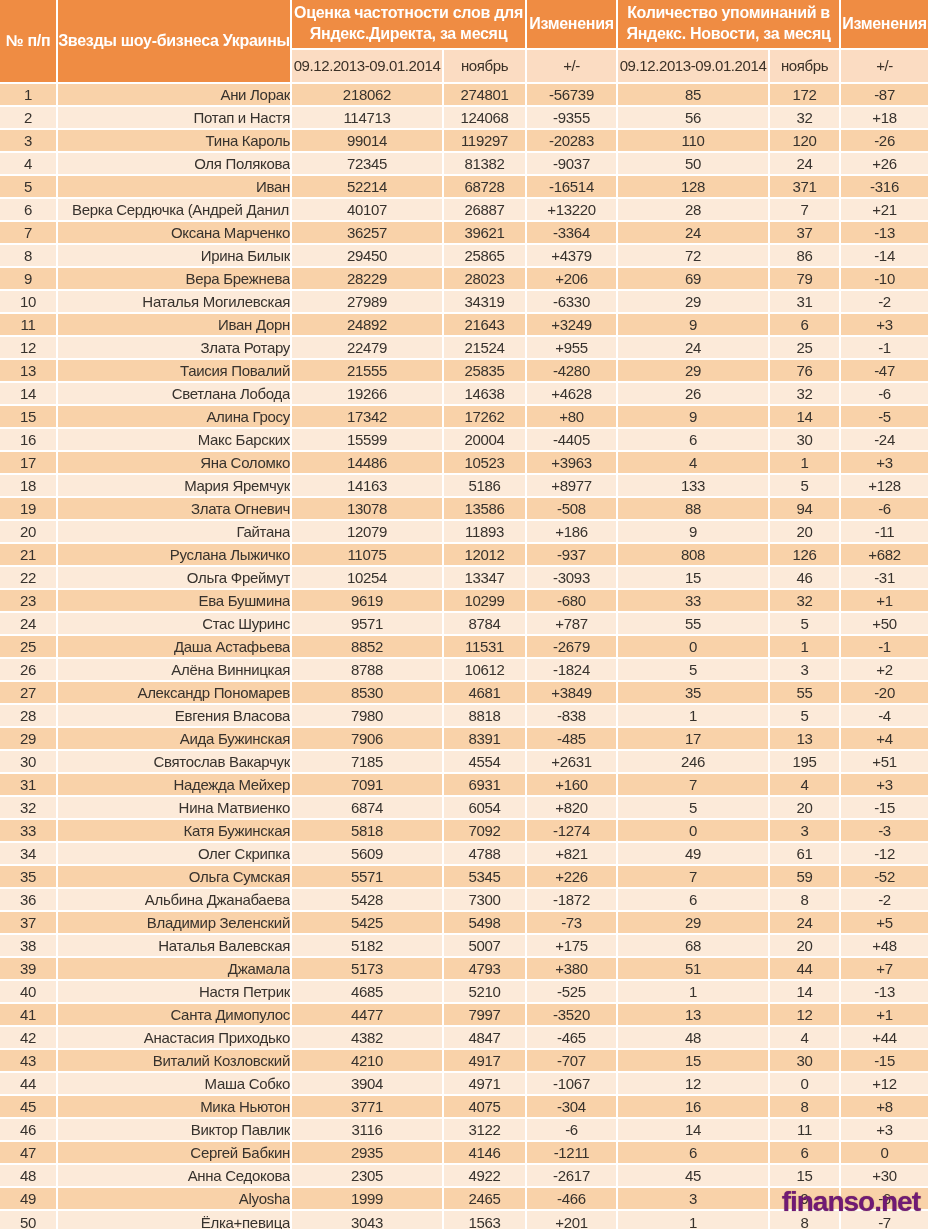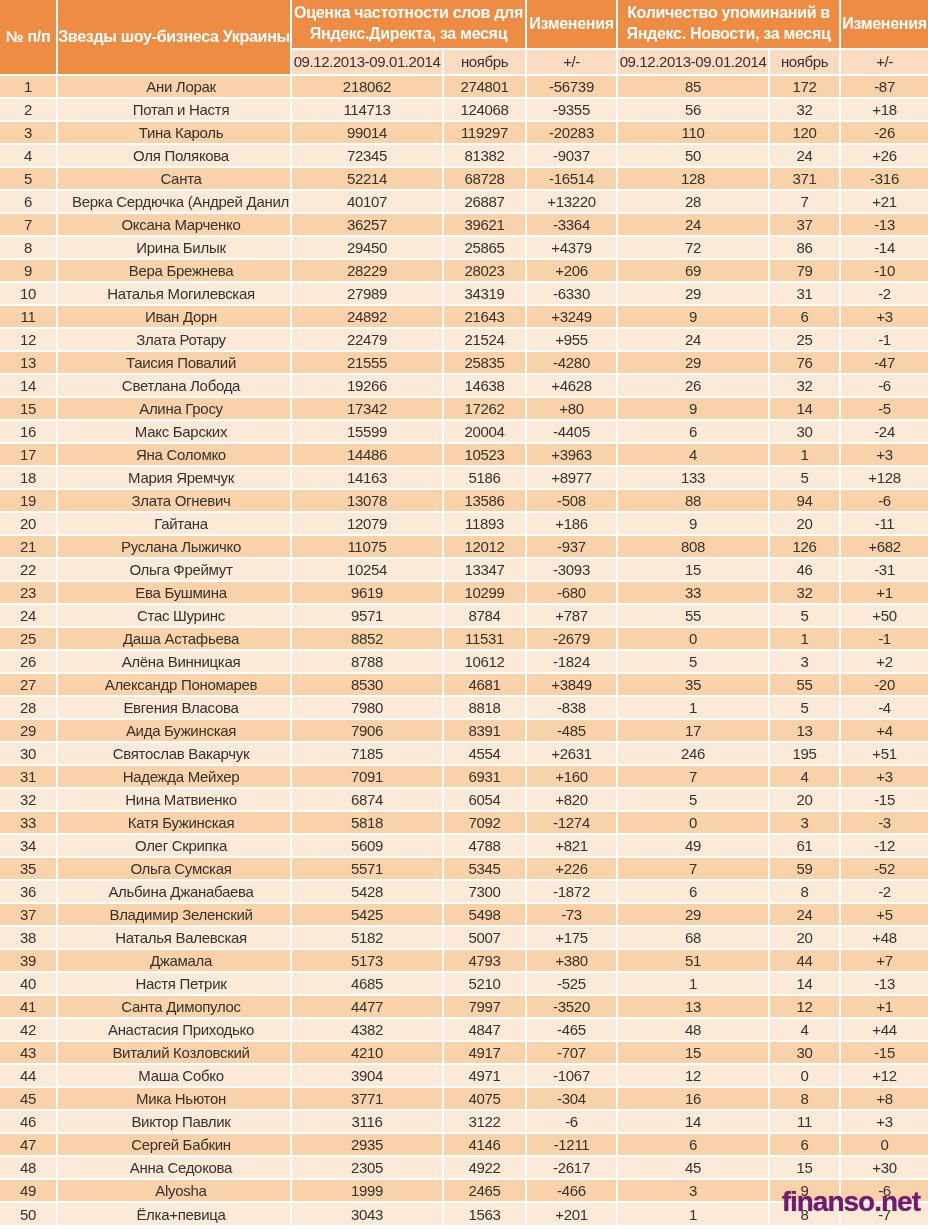--- a/index.html
+++ b/index.html
@@ -35,40 +35,40 @@
   .rank-table thead th {
     background: #ef8c43;
     color: #ffffff;
     font-weight: bold;
     font-size: 16px;
     letter-spacing: -0.3px;
     line-height: 1.3;
     white-space: normal;
   }
   .rank-table thead tr.group-row { height: 49px; }
-  .rank-table thead tr.sub-row   { height: 26px; }
+  .rank-table thead tr.sub-row   { height: 34px; }
   .rank-table thead .sub-row th {
     background: #fbdcc2;
     color: #3b3127;
     font-weight: normal;
     font-size: 15px;
     letter-spacing: -0.4px;
   }
 
   
   .rank-table tbody tr { height: 23px; }
   .rank-table tbody td {
     font-size: 15px;
     color: #37322d;
     letter-spacing: -0.3px;
   }
   .rank-table tbody tr:nth-child(odd)  td { background: #f9d2a9; }
   .rank-table tbody tr:nth-child(even) td { background: #fcead9; }
   .rank-table tbody td.name-cell {
-    text-align: center;
+    text-align: right;
     padding-left: 14px;
   }
 
   .watermark {
     position: absolute;
     top: 1186px;
     right: 8px;
     font-size: 28px;
     font-weight: bold;
     color: #701a75;
@@ -146,21 +146,21 @@
           <td class="name-cell">Оля Полякова</td>
           <td>72345</td>
           <td>81382</td>
           <td>-9037</td>
           <td>50</td>
           <td>24</td>
           <td>+26</td>
         </tr>
         <tr>
           <td>5</td>
-          <td class="name-cell">Санта</td>
+          <td class="name-cell">Иван</td>
           <td>52214</td>
           <td>68728</td>
           <td>-16514</td>
           <td>128</td>
           <td>371</td>
           <td>-316</td>
         </tr>
         <tr>
           <td>6</td>
           <td class="name-cell">Верка Сердючка (Андрей Данилко)</td>

